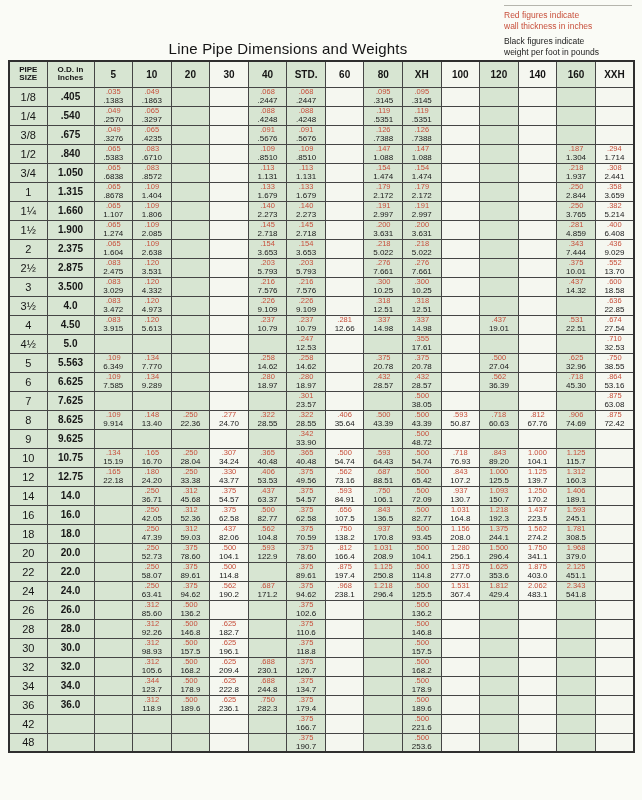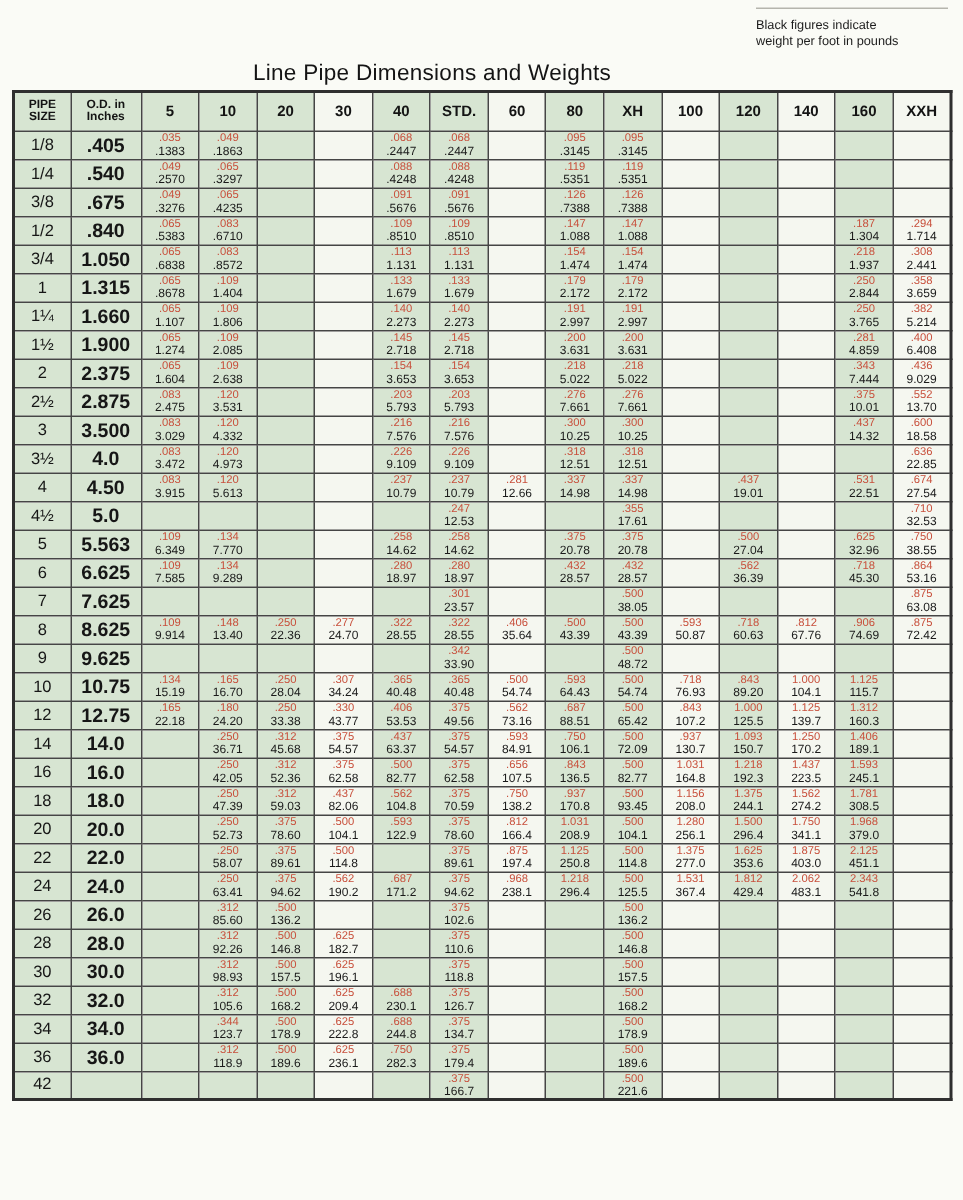--- a/index.html
+++ b/index.html
@@ -36,33 +36,37 @@
     border:1px solid #454545;
     padding:0;margin:0;text-align:center;vertical-align:middle;
     overflow:hidden;
   }
   thead tr{height:26px;}
   tbody tr{height:19px;}
   th{font-weight:bold;color:#141414;}
   th.small{font-size:8px;line-height:8.5px;}
   th.sched{font-size:10px;}
   td.size{font-size:11px;font-weight:normal;color:#161616;}
-  td.od{font-size:13px;font-weight:bold;color:#161616;}
+  td.od{font-size:10px;font-weight:bold;color:#161616;}
   .wall{font-size:7.5px;line-height:8.5px;color:var(--red);}
   .wt{font-size:8px;line-height:9px;color:#1a1a1a;}
   .g{background:#d7e5d2;}
   .w{background:#f5f7f0;}
 </style>
 </head>
 <body style="--red: #c8503c;">
 
 <div class="topbar">
   <div class="title">Line Pipe Dimensions and Weights</div>
   <div class="legend">
     <div class="rule"></div>
+    <div class="red">
+      <div>Red figures indicate</div>
+      <div>wall thickness in inches</div>
+    </div>
     <div class="black">
       <div>Black figures indicate</div>
       <div>weight per foot in pounds</div>
     </div>
   </div>
 </div>
 
 <table class="pipe">
   <colgroup>
     <col class="c-size">
@@ -1510,14 +1514,38 @@
         <td class="g">
           <div class="wall">.500</div>
           <div class="wt">221.6</div>
         </td>
         <td class="w"></td>
         <td class="g"></td>
         <td class="w"></td>
         <td class="g"></td>
         <td class="w"></td>
       </tr>
+      <tr>
+        <td class="size g">48</td>
+        <td class="od g"></td>
+        <td class="g"></td>
+        <td class="g"></td>
+        <td class="g"></td>
+        <td class="w"></td>
+        <td class="g"></td>
+        <td class="g">
+          <div class="wall">.375</div>
+          <div class="wt">190.7</div>
+        </td>
+        <td class="w"></td>
+        <td class="g"></td>
+        <td class="g">
+          <div class="wall">.500</div>
+          <div class="wt">253.6</div>
+        </td>
+        <td class="w"></td>
+        <td class="g"></td>
+        <td class="w"></td>
+        <td class="g"></td>
+        <td class="w"></td>
+      </tr>
     </tbody>
 </table>
 
 </body></html>

